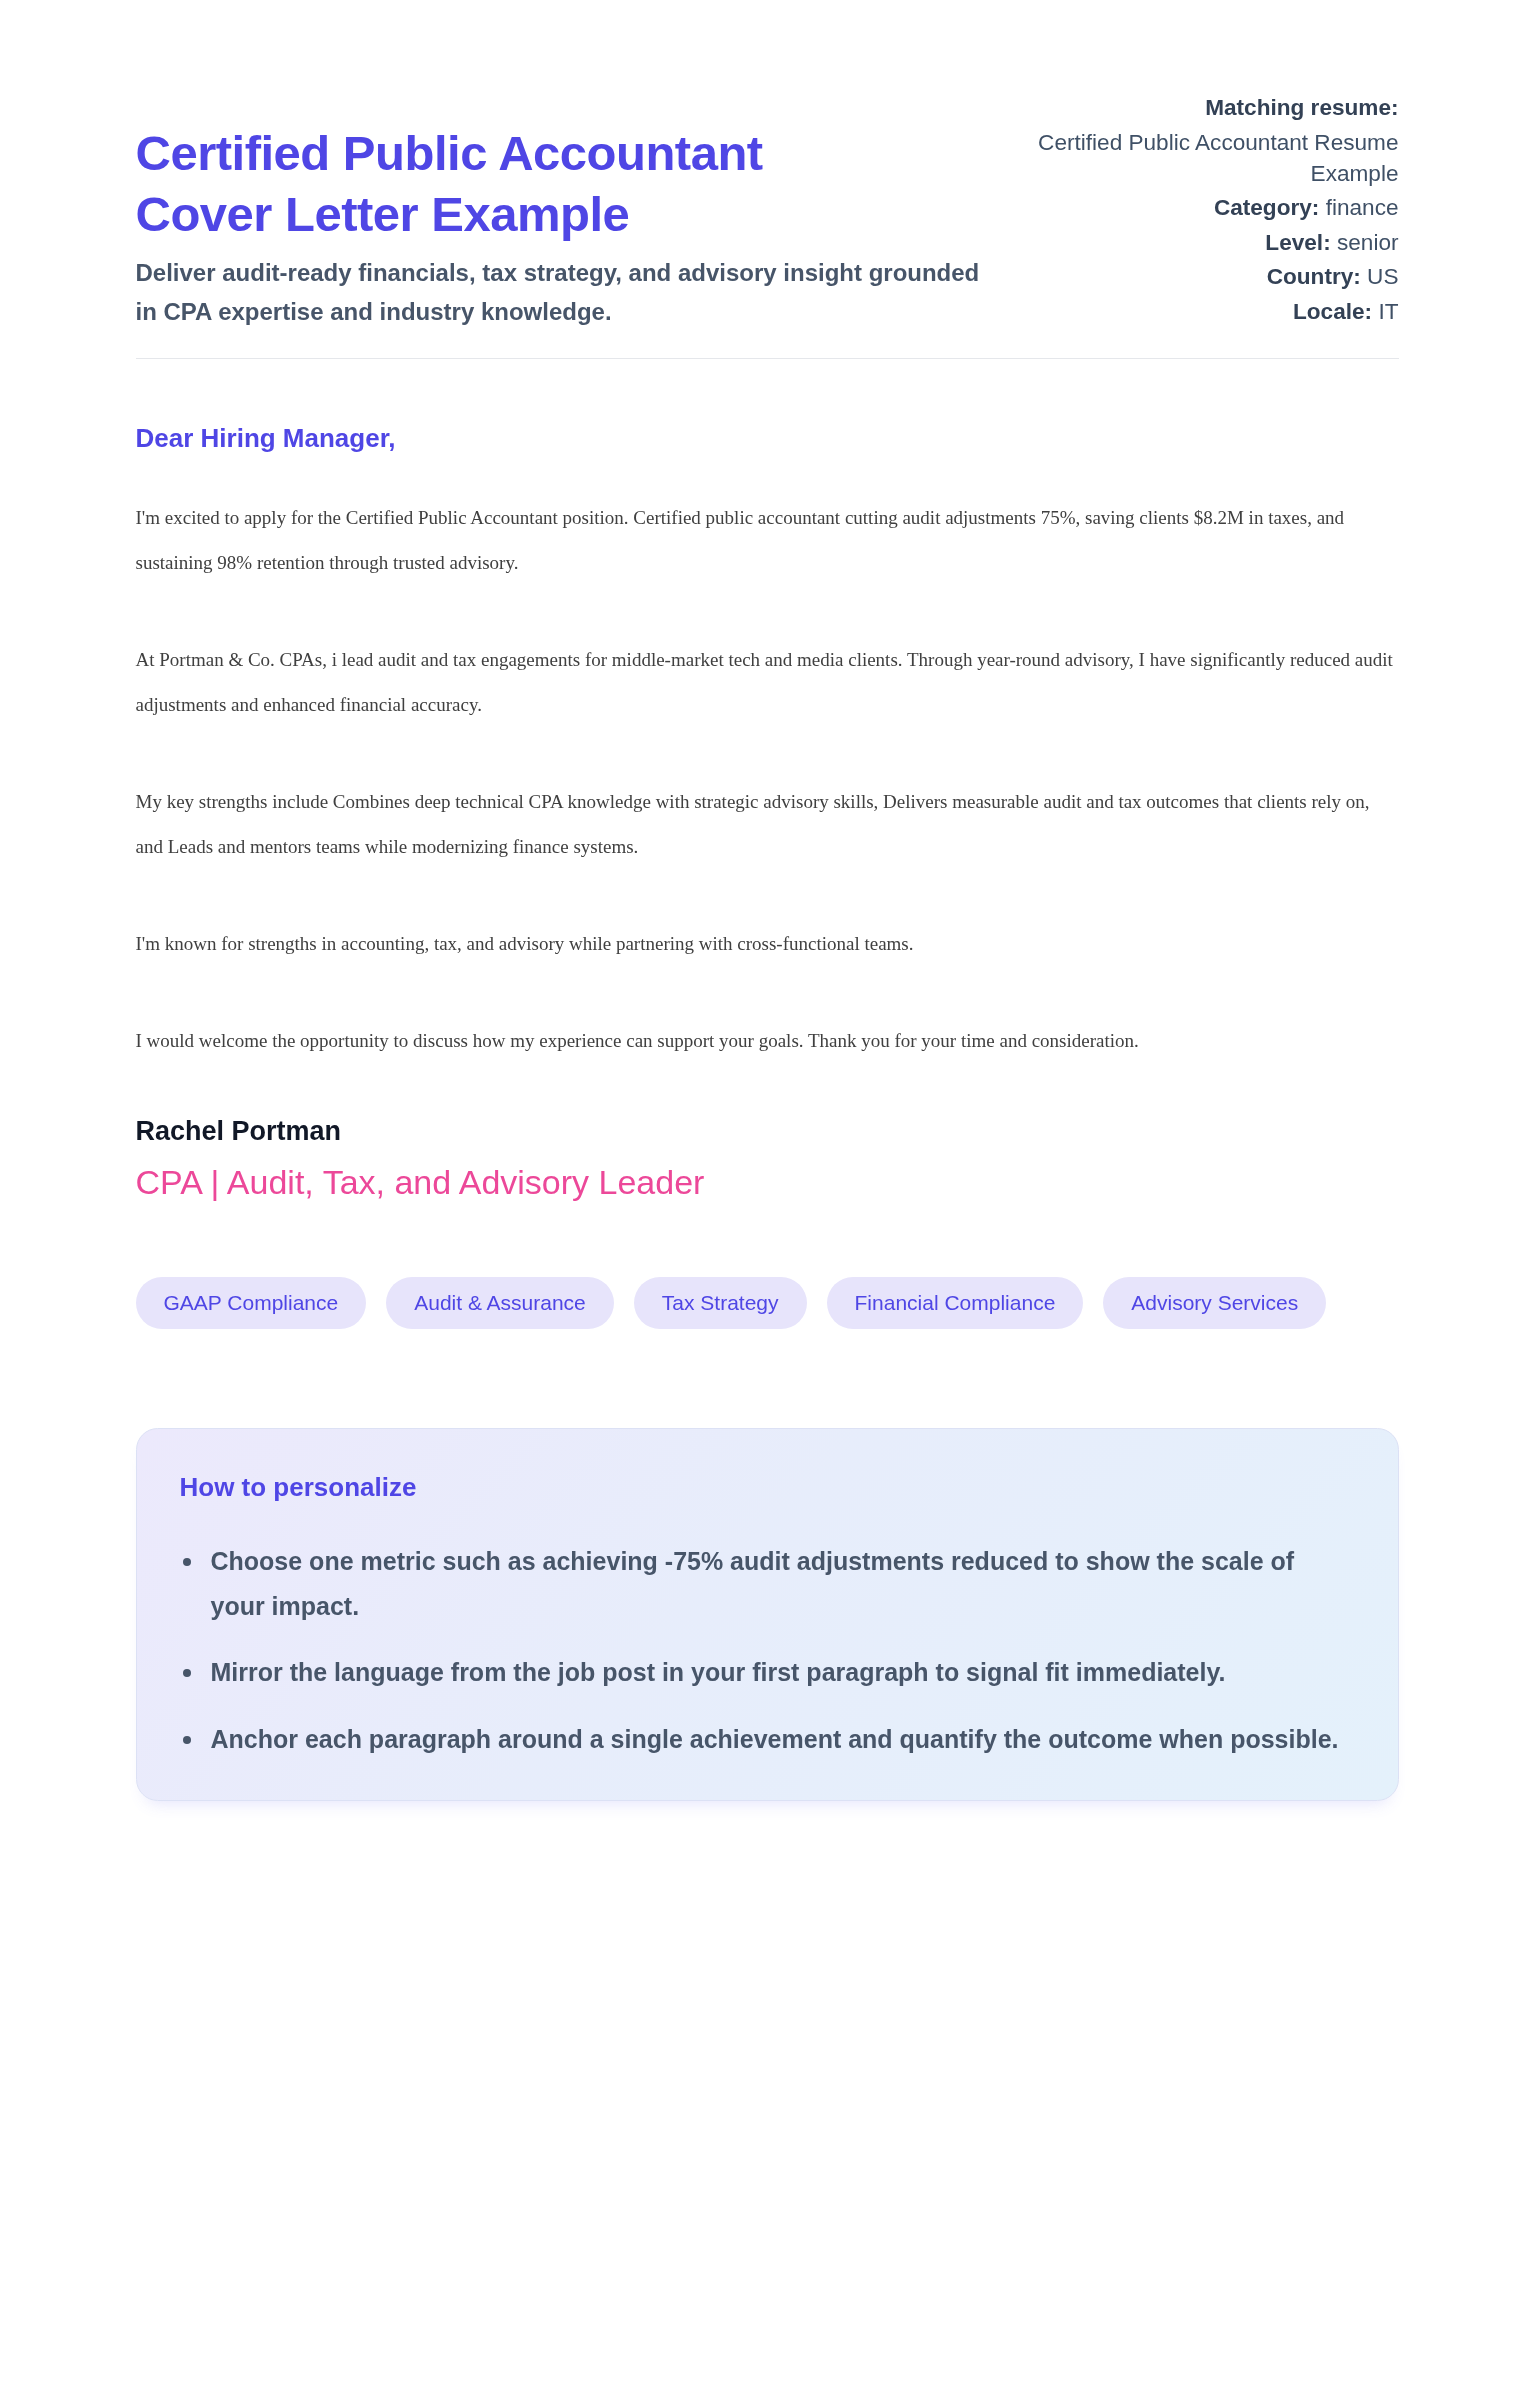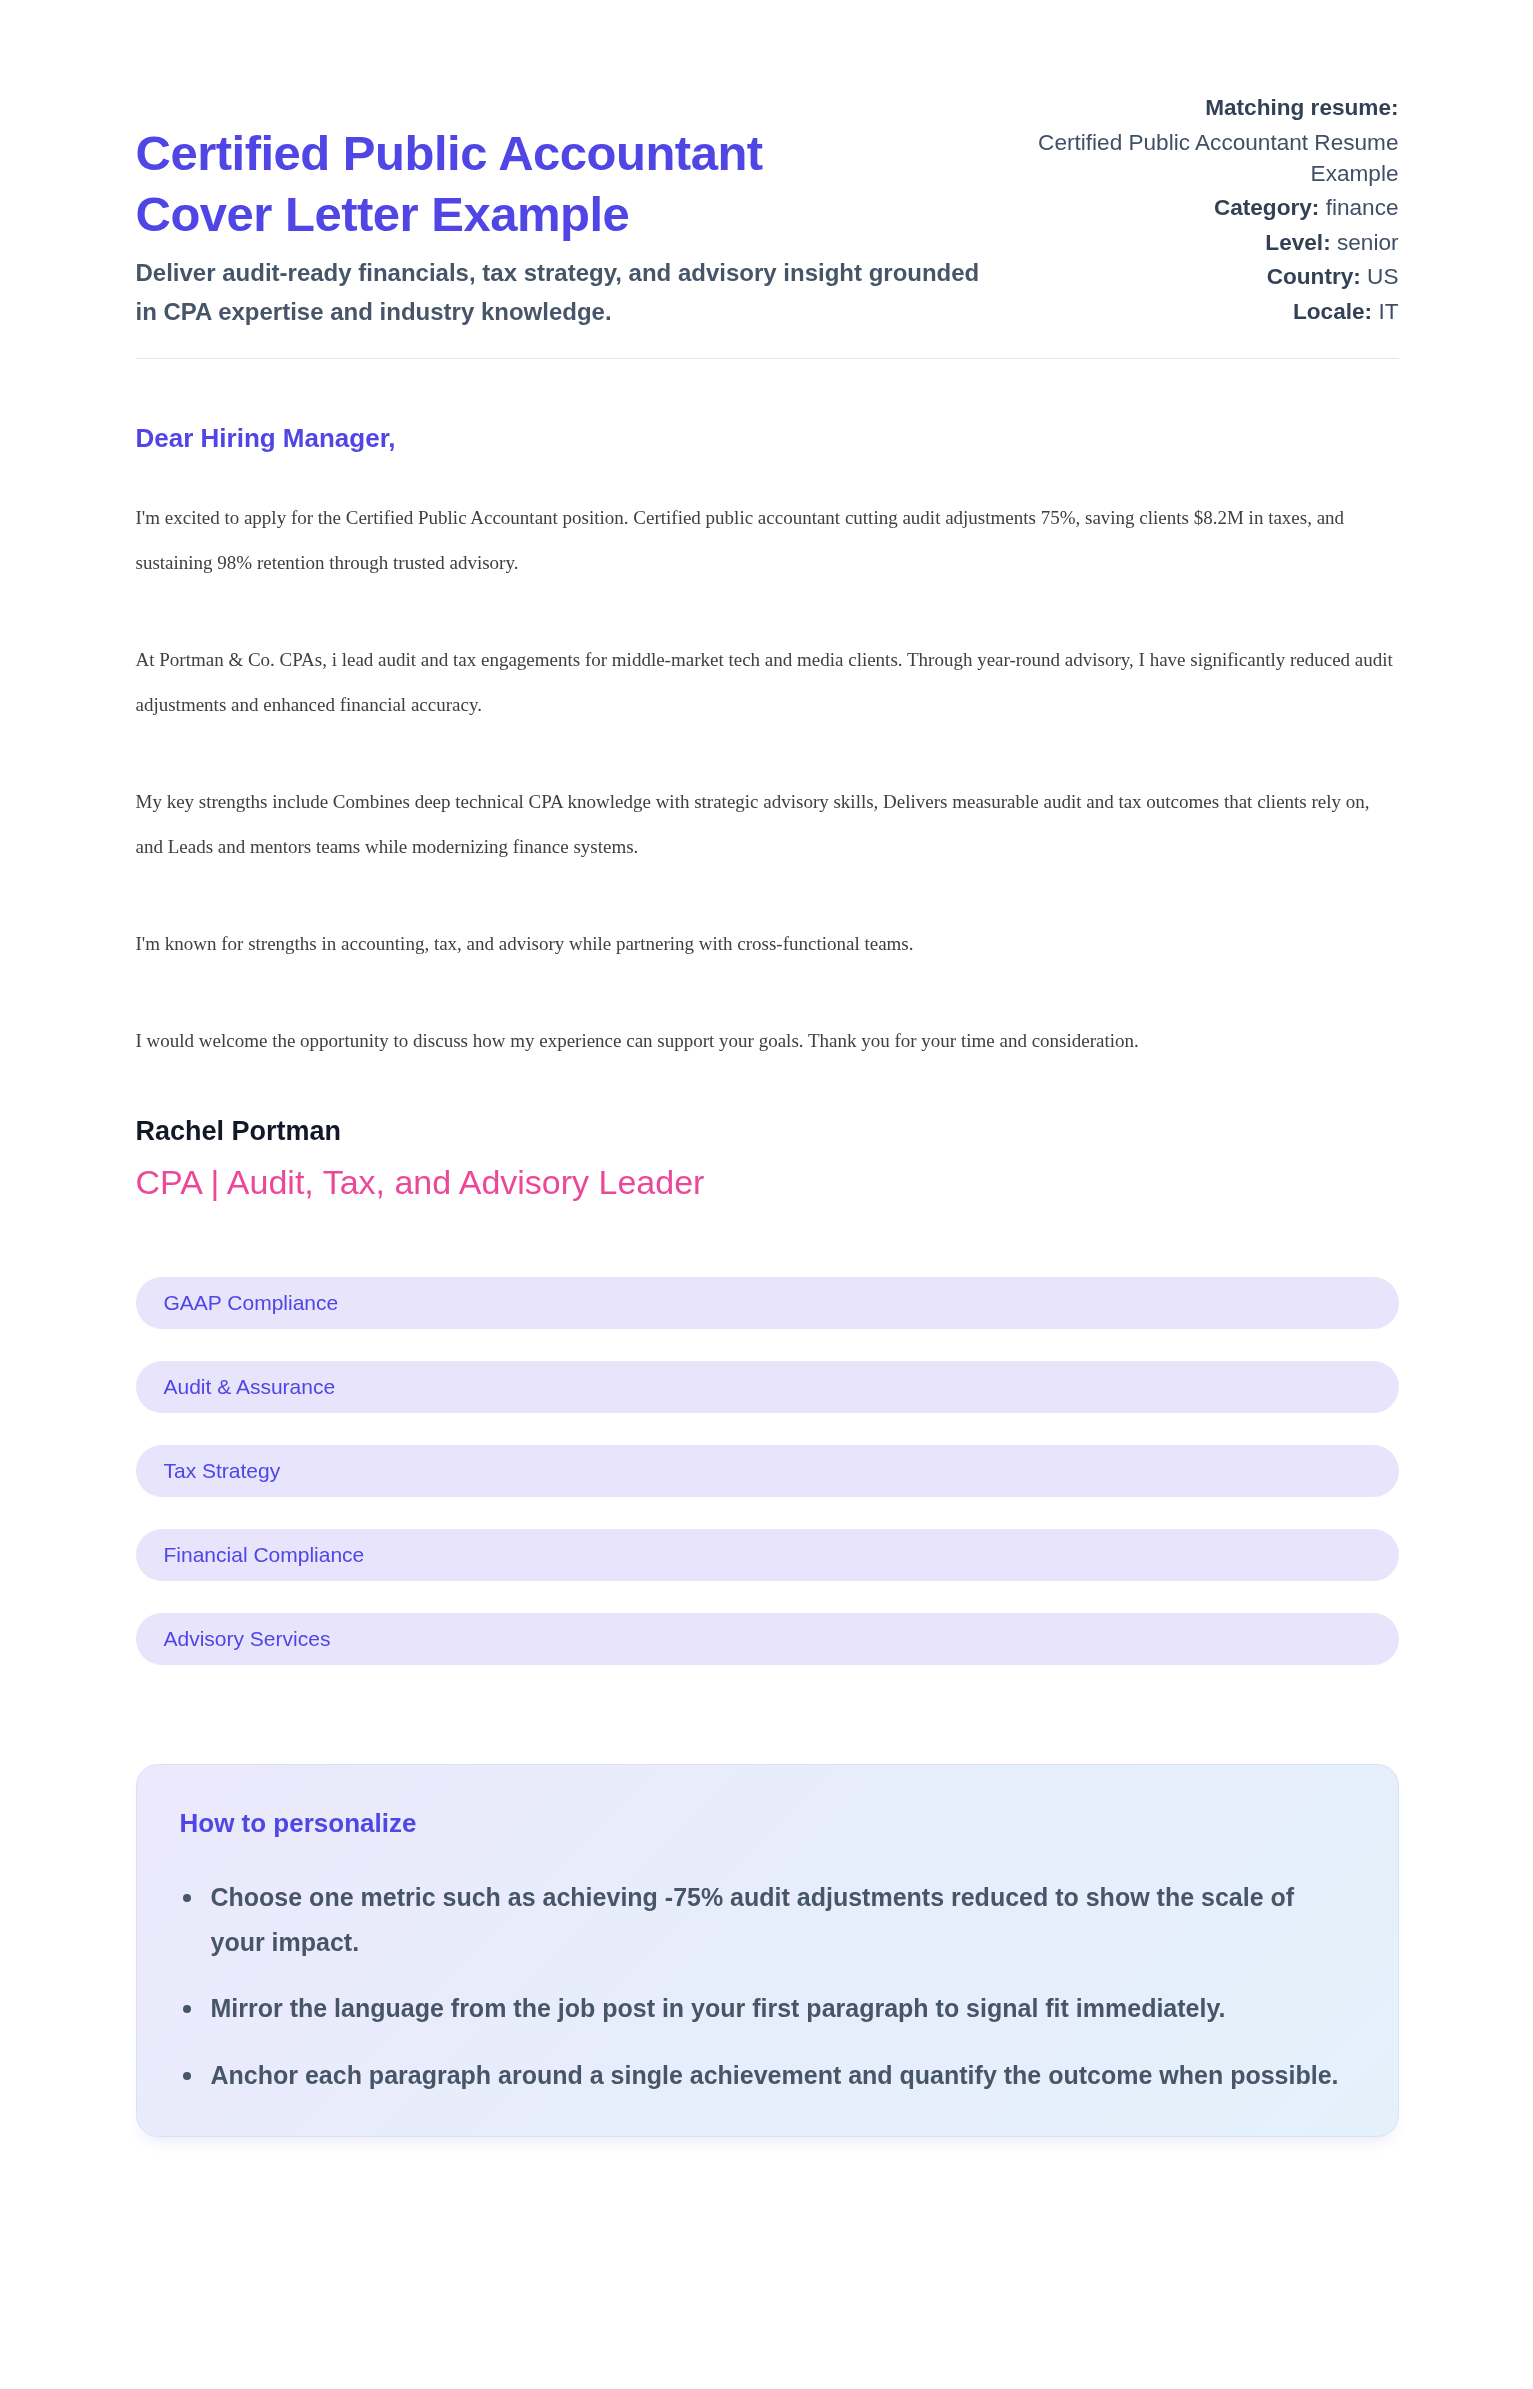--- a/index.html
+++ b/index.html
@@ -74,21 +74,21 @@
     color: #111827;
     margin-bottom: 20px;
   }
   .sig-role {
     font-size: 34px;
     line-height: 31px;
     color: #ec4899;
   }
 
   
-  .tags { margin-top: 79px; display: flex; flex-wrap: wrap; gap: 32px; flex-direction: column; }
+  .tags { margin-top: 79px; display: flex; flex-wrap: wrap; gap: 20px; }
   .tag {
     display: inline-block;
     background: #e7e4fb;
     color: #4F46E5;
     font-size: 21px;
     line-height: 25px;
     padding: 13.5px 28px;
     border-radius: 901px;
     white-space: nowrap;
   }

